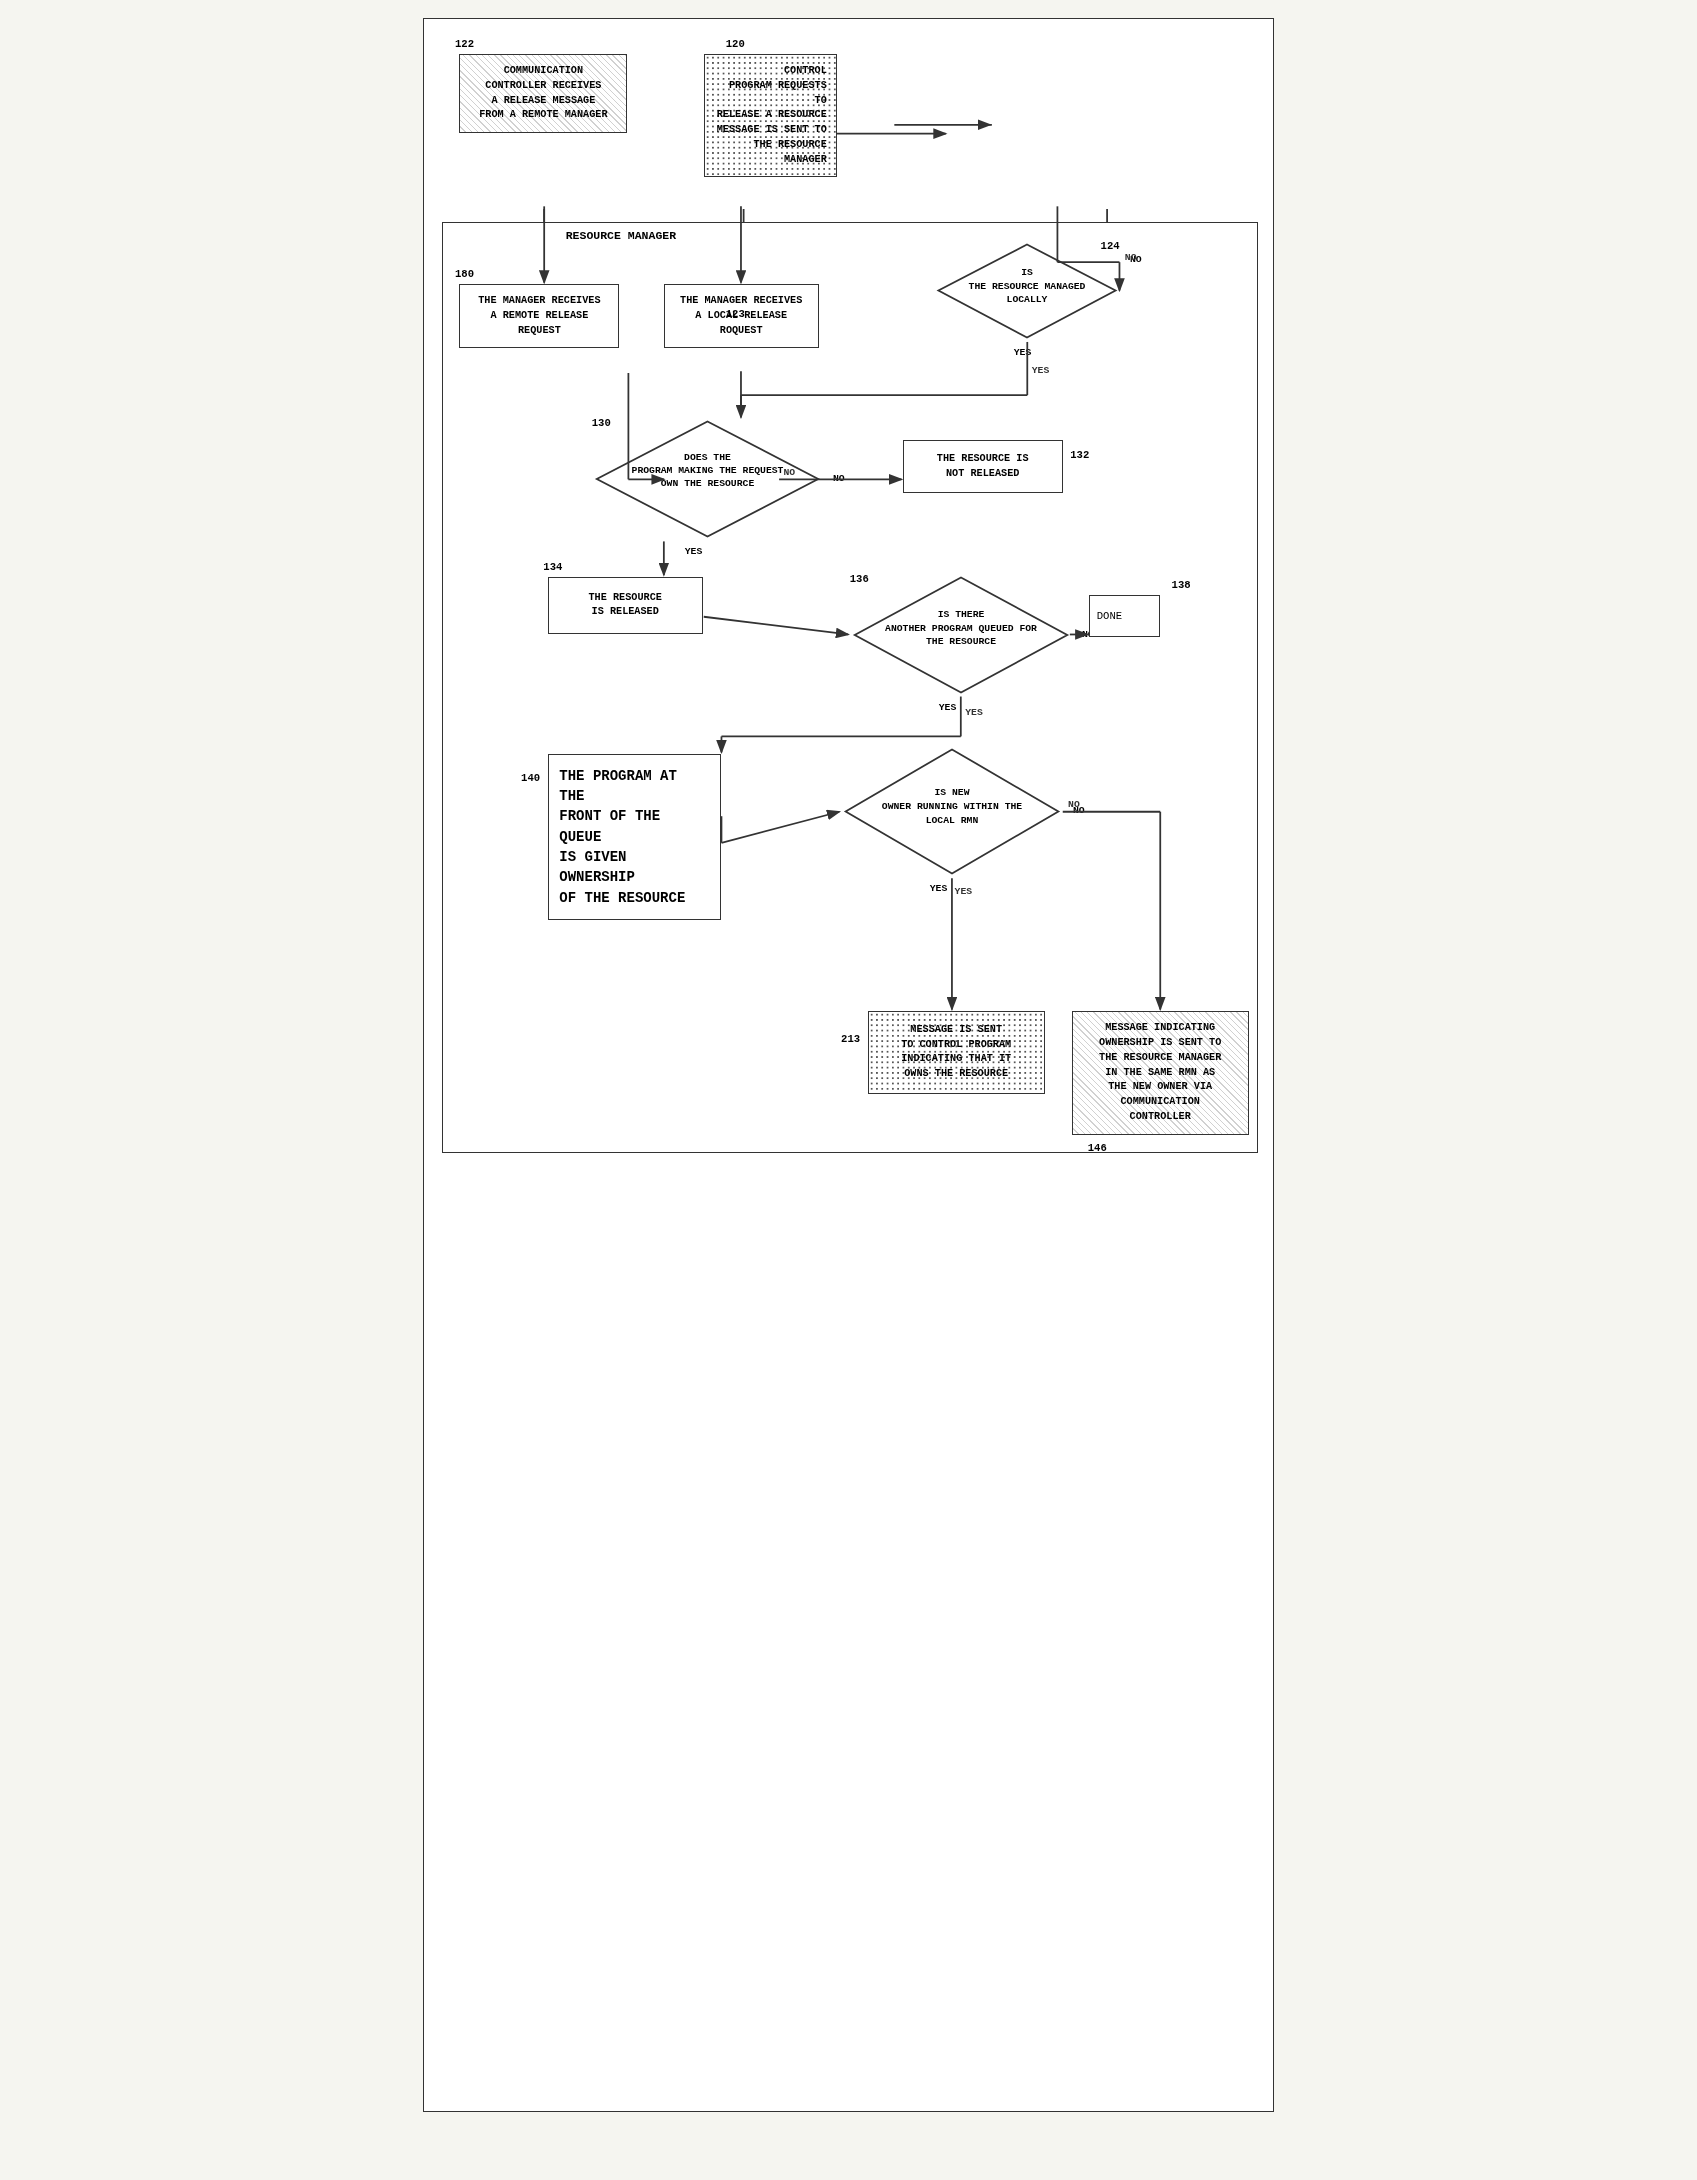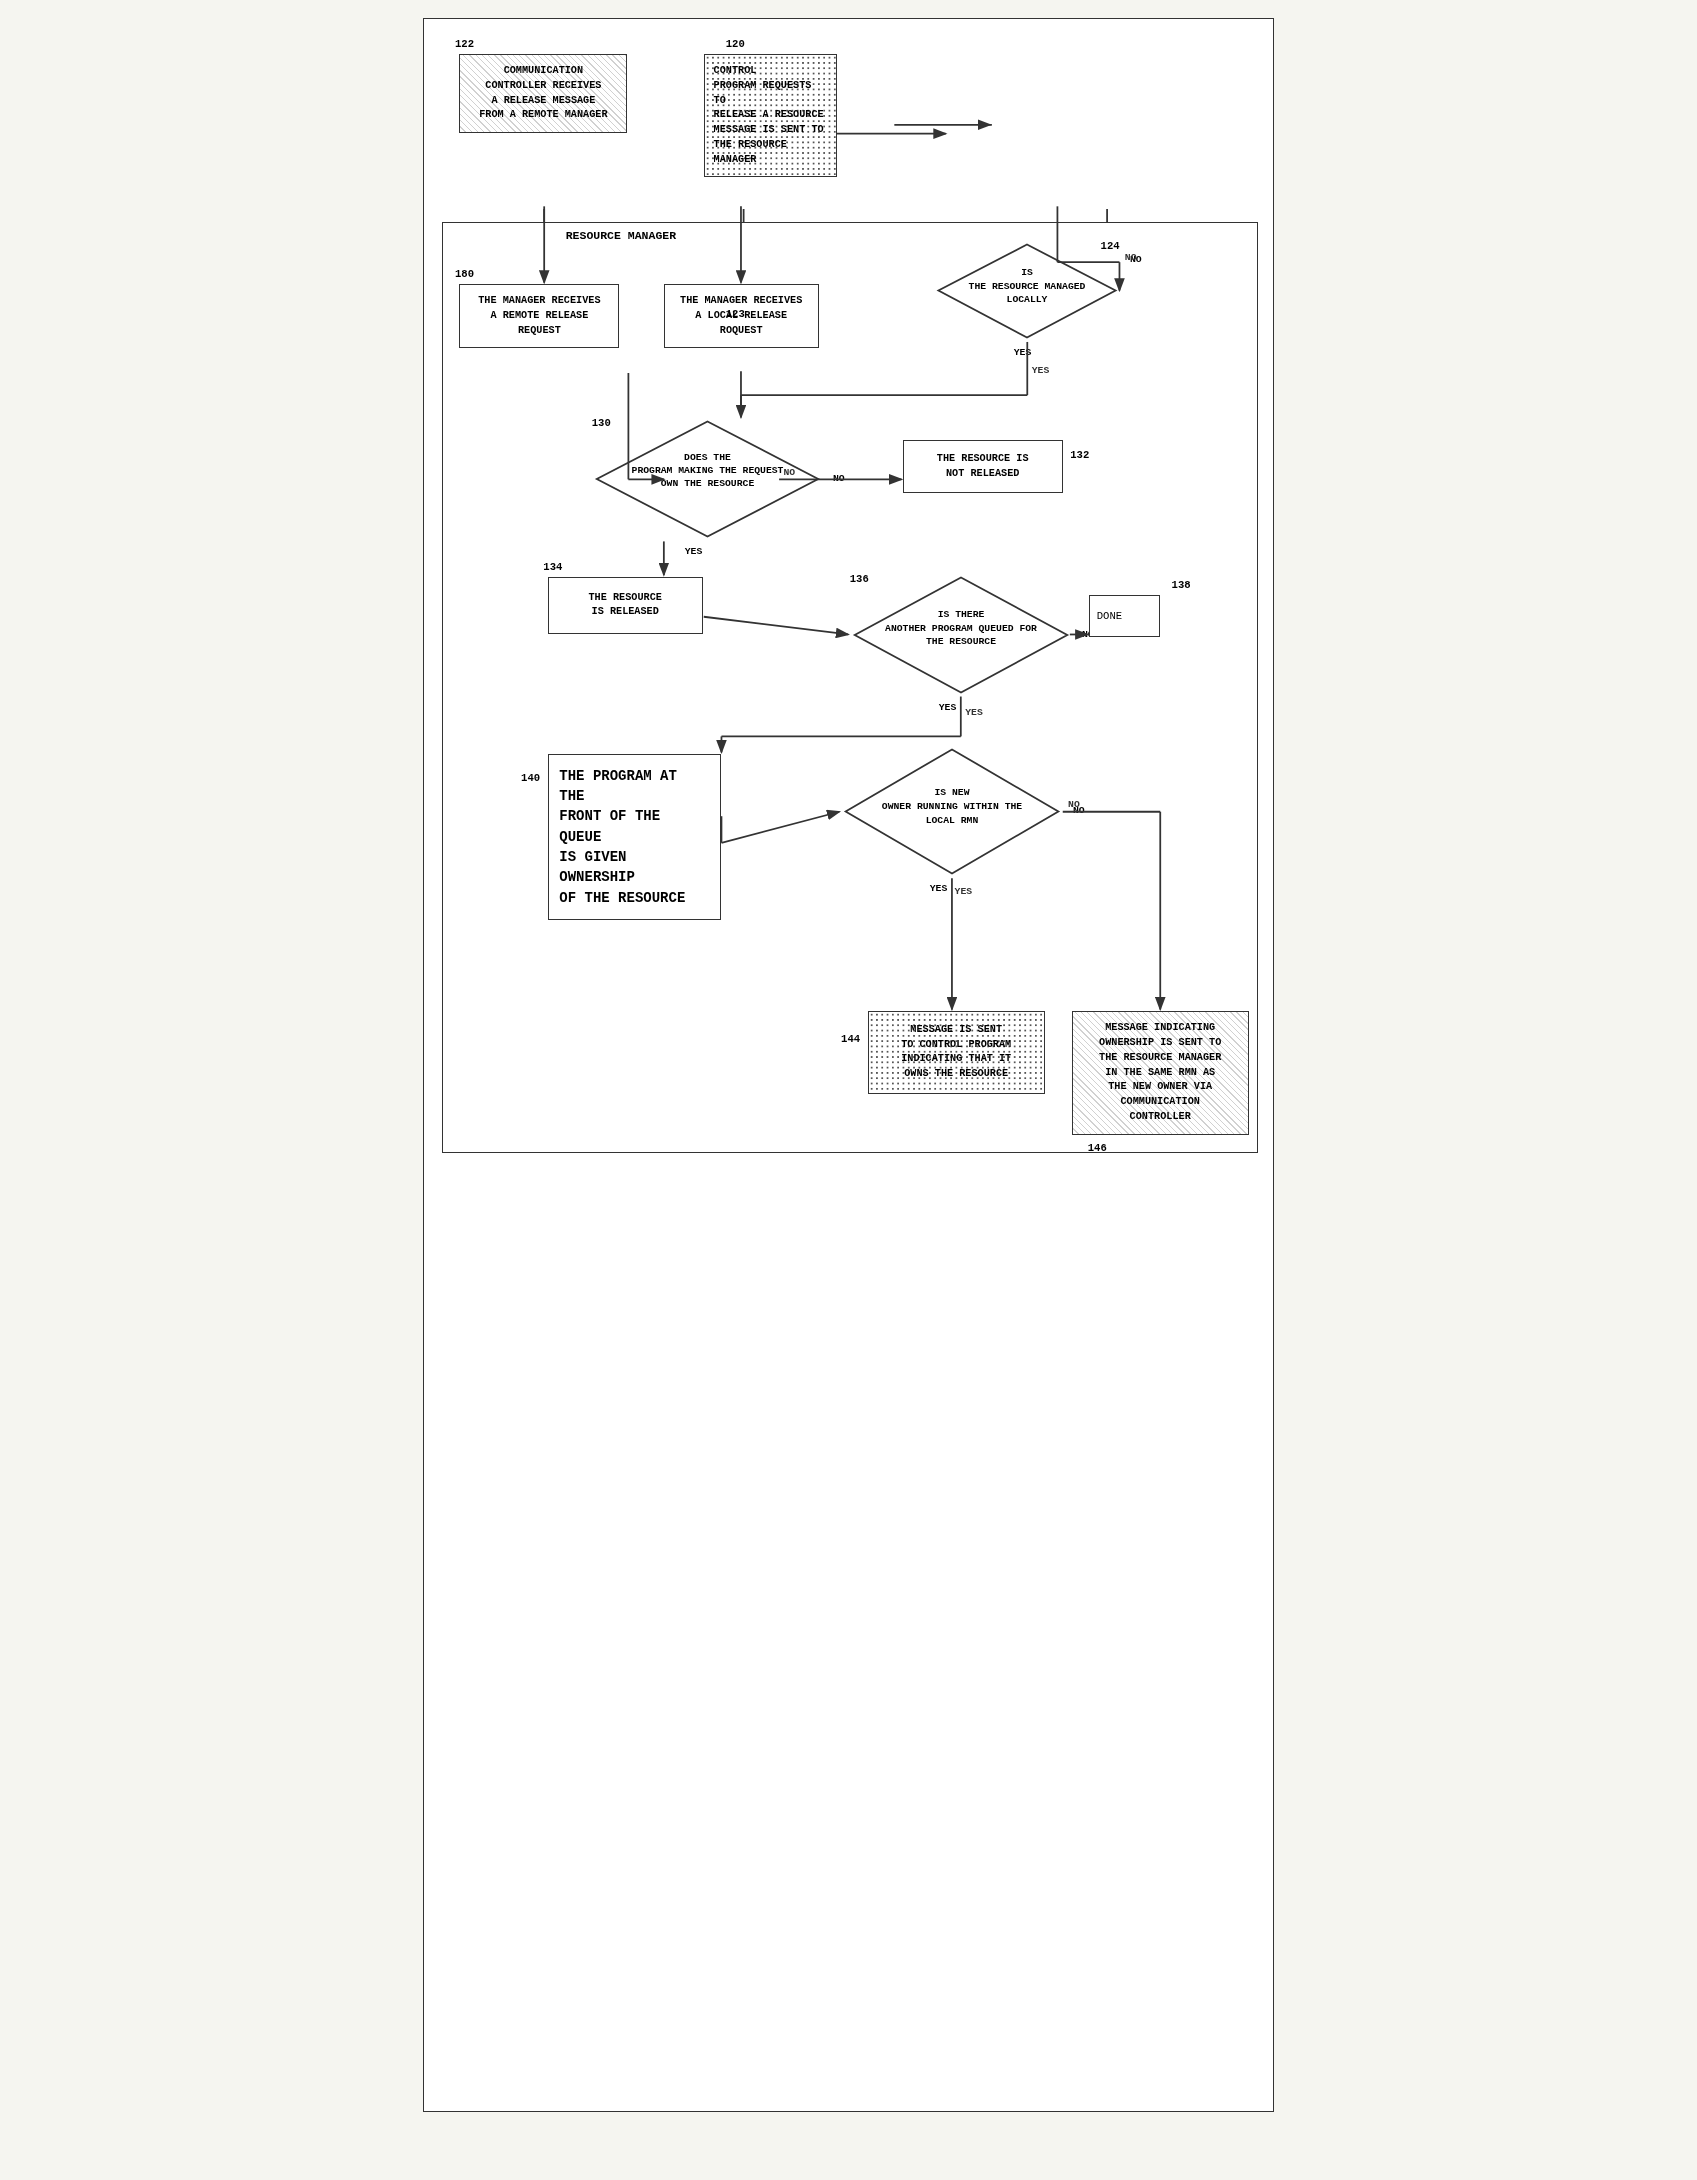--- a/index.html
+++ b/index.html
@@ -119,21 +119,21 @@
           COMMUNICATION<br>CONTROLLER RECEIVES<br>A RELEASE MESSAGE<br>FROM A REMOTE MANAGER
         </div>
       </div>
     </div>
 
     <div class="node" style="left:222px; top:8.9px; width:173px;padding-left:40px;">
       <div class="node-label" style="left:62px; top:-16px;">120</div>
       <div style="
              border: 1.8px solid #333;
              padding: 8.9px;
-             text-align: left;
+             text-align: right;
              font-size: 10.2px;
              font-weight: bold;
              line-height: 1.45;
              background: radial-gradient(circle, #555 0.9px, transparent 0.9px);
              background-size: 5.3px 5.3px;
            ">
         CONTROL<br>PROGRAM REQUESTS TO<br>RELEASE A RESOURCE<br>MESSAGE IS SENT TO<br>THE RESOURCE MANAGER
       </div>
     </div>
 
@@ -288,21 +288,21 @@
         <text x="125" y="72" text-anchor="middle" font-family="Courier New" font-size="11" font-weight="bold">OWNER RUNNING WITHIN THE</text>
         <text x="125" y="88" text-anchor="middle" font-family="Courier New" font-size="11" font-weight="bold">LOCAL RMN</text>
       </svg>
       
       <div style="position:absolute; left:89px; bottom:-16px; font-size:9.8px; font-weight:bold; font-family:'Courier New',monospace;">YES</div>
       
       <div style="position:absolute; right:-22px; top:60px; font-size:9.8px; font-weight:bold; font-family:'Courier New',monospace;">NO</div>
     </div>
 
     <div class="node" style="left:426px; top:966px; width:177px;">
-      <div class="node-label" style="left:-26.6px; top:22px;">144</div>
+      <div class="node-label" style="left:-26.6px; top:22px;">213</div>
       <div style="
              border: 1.8px solid #333;
              padding: 10.6px;
              text-align: center;
              font-size: 10.2px;
              font-weight: bold;
              line-height: 1.45;
              background: radial-gradient(circle, #555 0.9px, transparent 0.9px);
              background-size: 5.3px 5.3px;
            ">

